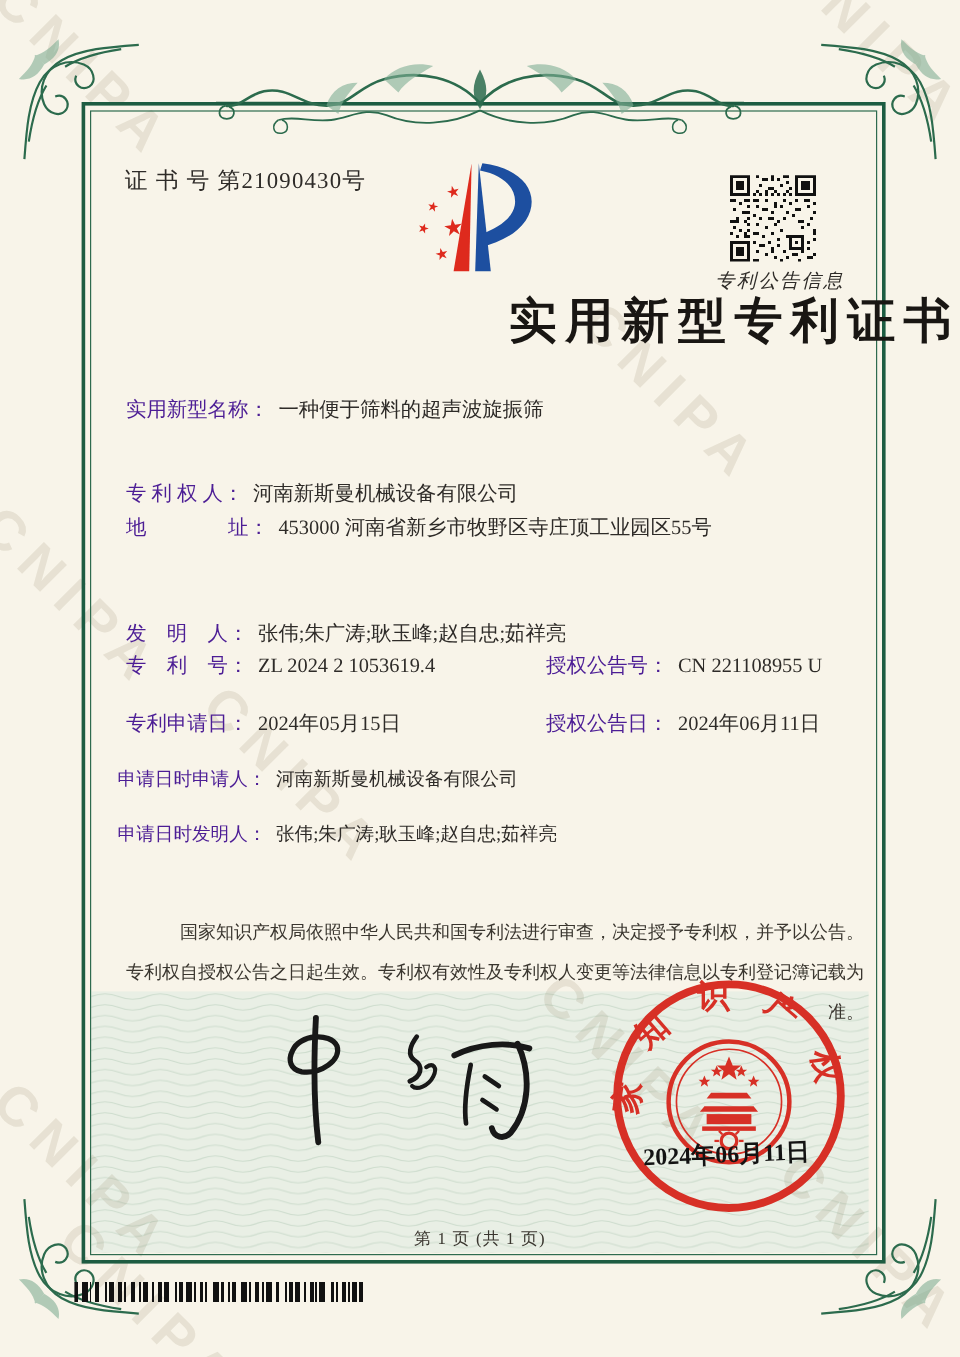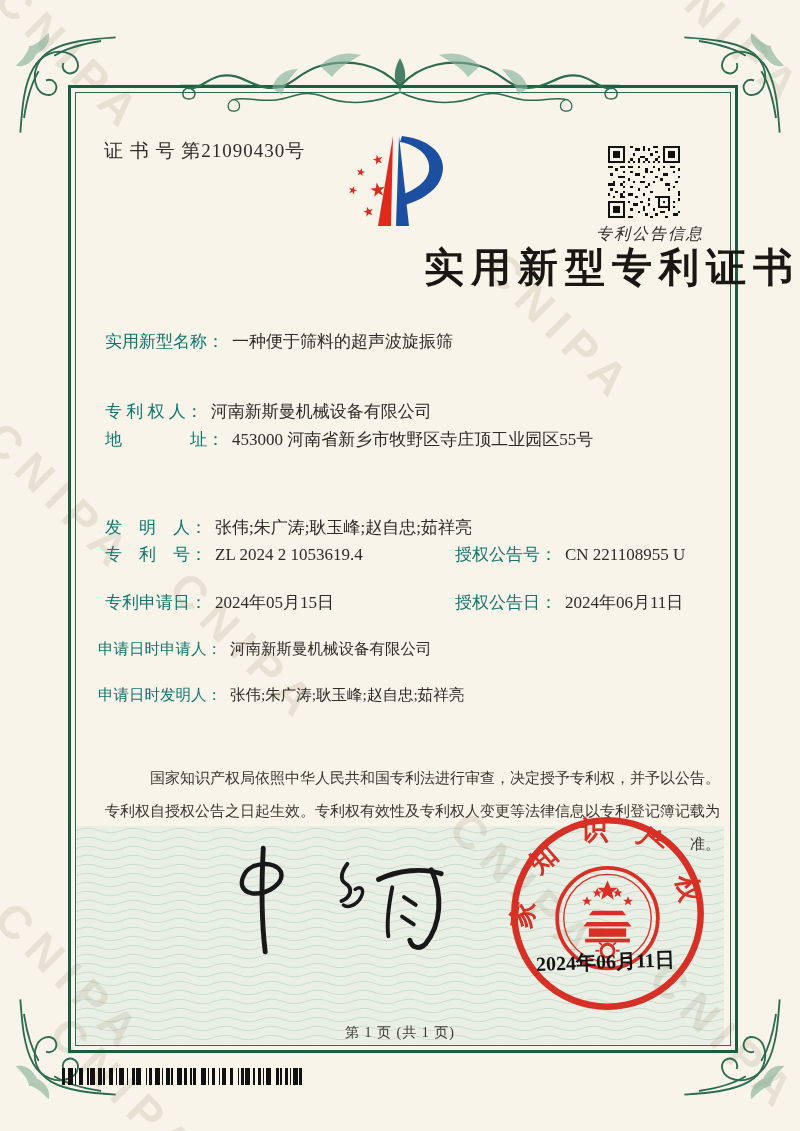--- a/index.html
+++ b/index.html
@@ -30,21 +30,21 @@
 
   .cert-no{position:absolute;left:104px;top:138px;font-size:19px;letter-spacing:1px;}
   .logo{position:absolute;left:336px;top:130px;width:132px;height:102px;}
   .qr{position:absolute;left:608px;top:146px;width:72px;height:72px;}
   .qr-caption{position:absolute;left:596px;top:224px;width:120px;font-size:16px;
               letter-spacing:2px;font-style:italic;}
   .title{position:absolute;left:0;top:240px;width:100%;text-align:right;
          font-size:40px;font-weight:bold;letter-spacing:7px;color:#191613;}
 
   .row{position:absolute;left:105px;font-size:17px;white-space:nowrap;}
-  .row .lbl{color:#0f766e;text-align:center;}
+  .row .lbl{color:#4c1d95;text-align:center;}
   .row .val{margin-left:8px;}
   .row .pair2{position:absolute;left:350px;top:0;white-space:nowrap;}
   .row.small{left:98px;font-size:15.5px;}
 
   .legal{position:absolute;left:80px;top:762px;width:640px;font-size:15px;line-height:33px;
          text-align:right;color:#3a362f;}
 
   .officer{position:absolute;left:112px;top:884px;z-index:6;
            font-family:"Liberation Sans","DejaVu Sans",sans-serif;font-size:19px;
            font-weight:bold;color:#222;line-height:36px;}

